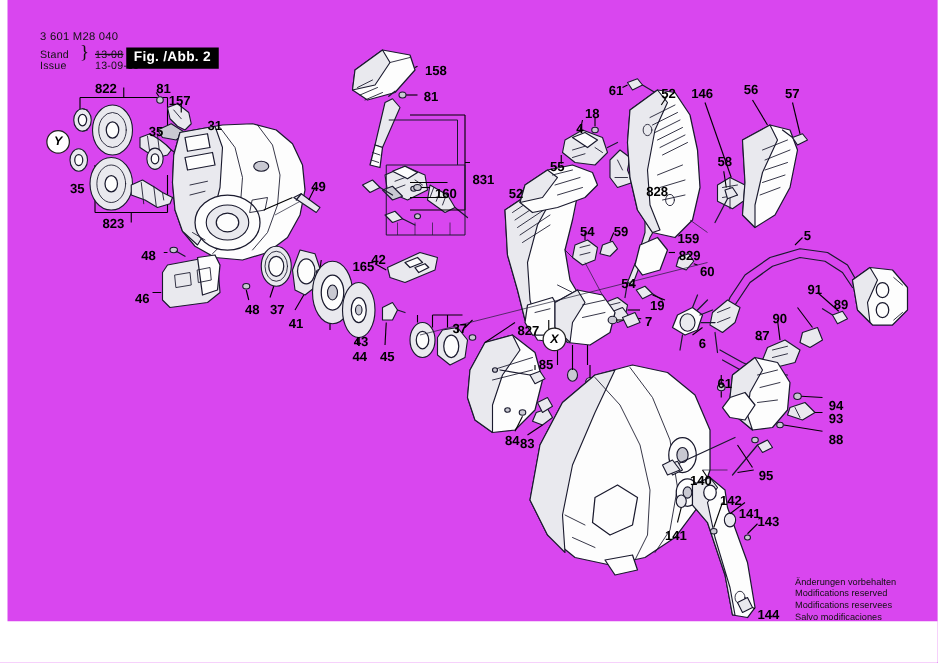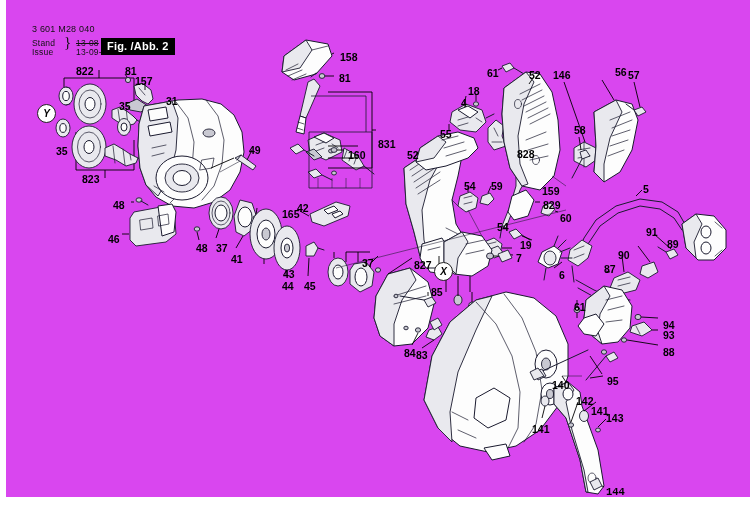--- a/index.html
+++ b/index.html
@@ -545,39 +545,45 @@
       <div class="lbl" style="left: 434px; top: 129px;">55</div>
       <div class="lbl" style="left: 511px; top: 149px;">828</div>
       <div class="lbl" style="left: 536px; top: 186px;">159</div>
       <div class="lbl" style="left: 537px; top: 200px;">829</div>
       <div class="lbl" style="left: 554px; top: 213px;">60</div>
       <div class="lbl" style="left: 462px; top: 86px;">18</div>
       <div class="lbl" style="left: 455px; top: 98px;">4</div>
       <div class="lbl" style="left: 481px; top: 68px;">61</div>
       <div class="lbl" style="left: 523px; top: 70px;">52</div>
       <div class="lbl" style="left: 547px; top: 70px;">146</div>
-      <div class="lbl" style="left: 589px; top: 67px; margin-left: 20px;">56</div>
+      <div class="lbl" style="left: 589px; top: 67px;">56</div>
       <div class="lbl" style="left: 622px; top: 70px;">57</div>
       <div class="lbl" style="left: 568px; top: 125px;">58</div>
       <div class="lbl" style="left: 637px; top: 184px;">5</div>
       <div class="lbl" style="left: 640px; top: 227px;">91</div>
       <div class="lbl" style="left: 626px; top: 239px; padding-left: 35px;">89</div>
       <div class="lbl" style="left: 612px; top: 250px;">90</div>
       <div class="lbl" style="left: 598px; top: 264px;">87</div>
       <div class="lbl" style="left: 568px; top: 302px;">61</div>
       <div class="lbl" style="left: 657px; top: 320px;">94</div>
       <div class="lbl" style="left: 657px; top: 330px;">93</div>
       <div class="lbl" style="left: 657px; top: 347px;">88</div>
       <div class="lbl" style="left: 601px; top: 376px;">95</div>
       <div class="lbl" style="left: 546px; top: 380px;">140</div>
       <div class="lbl" style="left: 570px; top: 396px;">142</div>
       <div class="lbl" style="left: 585px; top: 406px;">141</div>
       <div class="lbl" style="left: 600px; top: 413px;">143</div>
       <div class="lbl" style="left: 526px; top: 424px;">141</div>
-      <div class="lbl" style="left: 600px; top: 487px; font-family: Liberation Mono, monospace;">144</div>
+      <div class="lbl" style="left: 600px; top: 487px;">144</div>
     </div>
   <div id="marker-layer">
       <div class="circ" style="left: 31px; top: 104px;">Y</div>
       <div class="circ" style="left: 428px; top: 262px;">X</div>
     </div>
 
+  <div id="footer">
+    <div>Änderungen vorbehalten</div>
+    <div>Modifications reserved</div>
+    <div>Modifications reservees</div>
+    <div>Salvo modificaciones</div>
+  </div>
 
 </div>
 
 </body></html>

